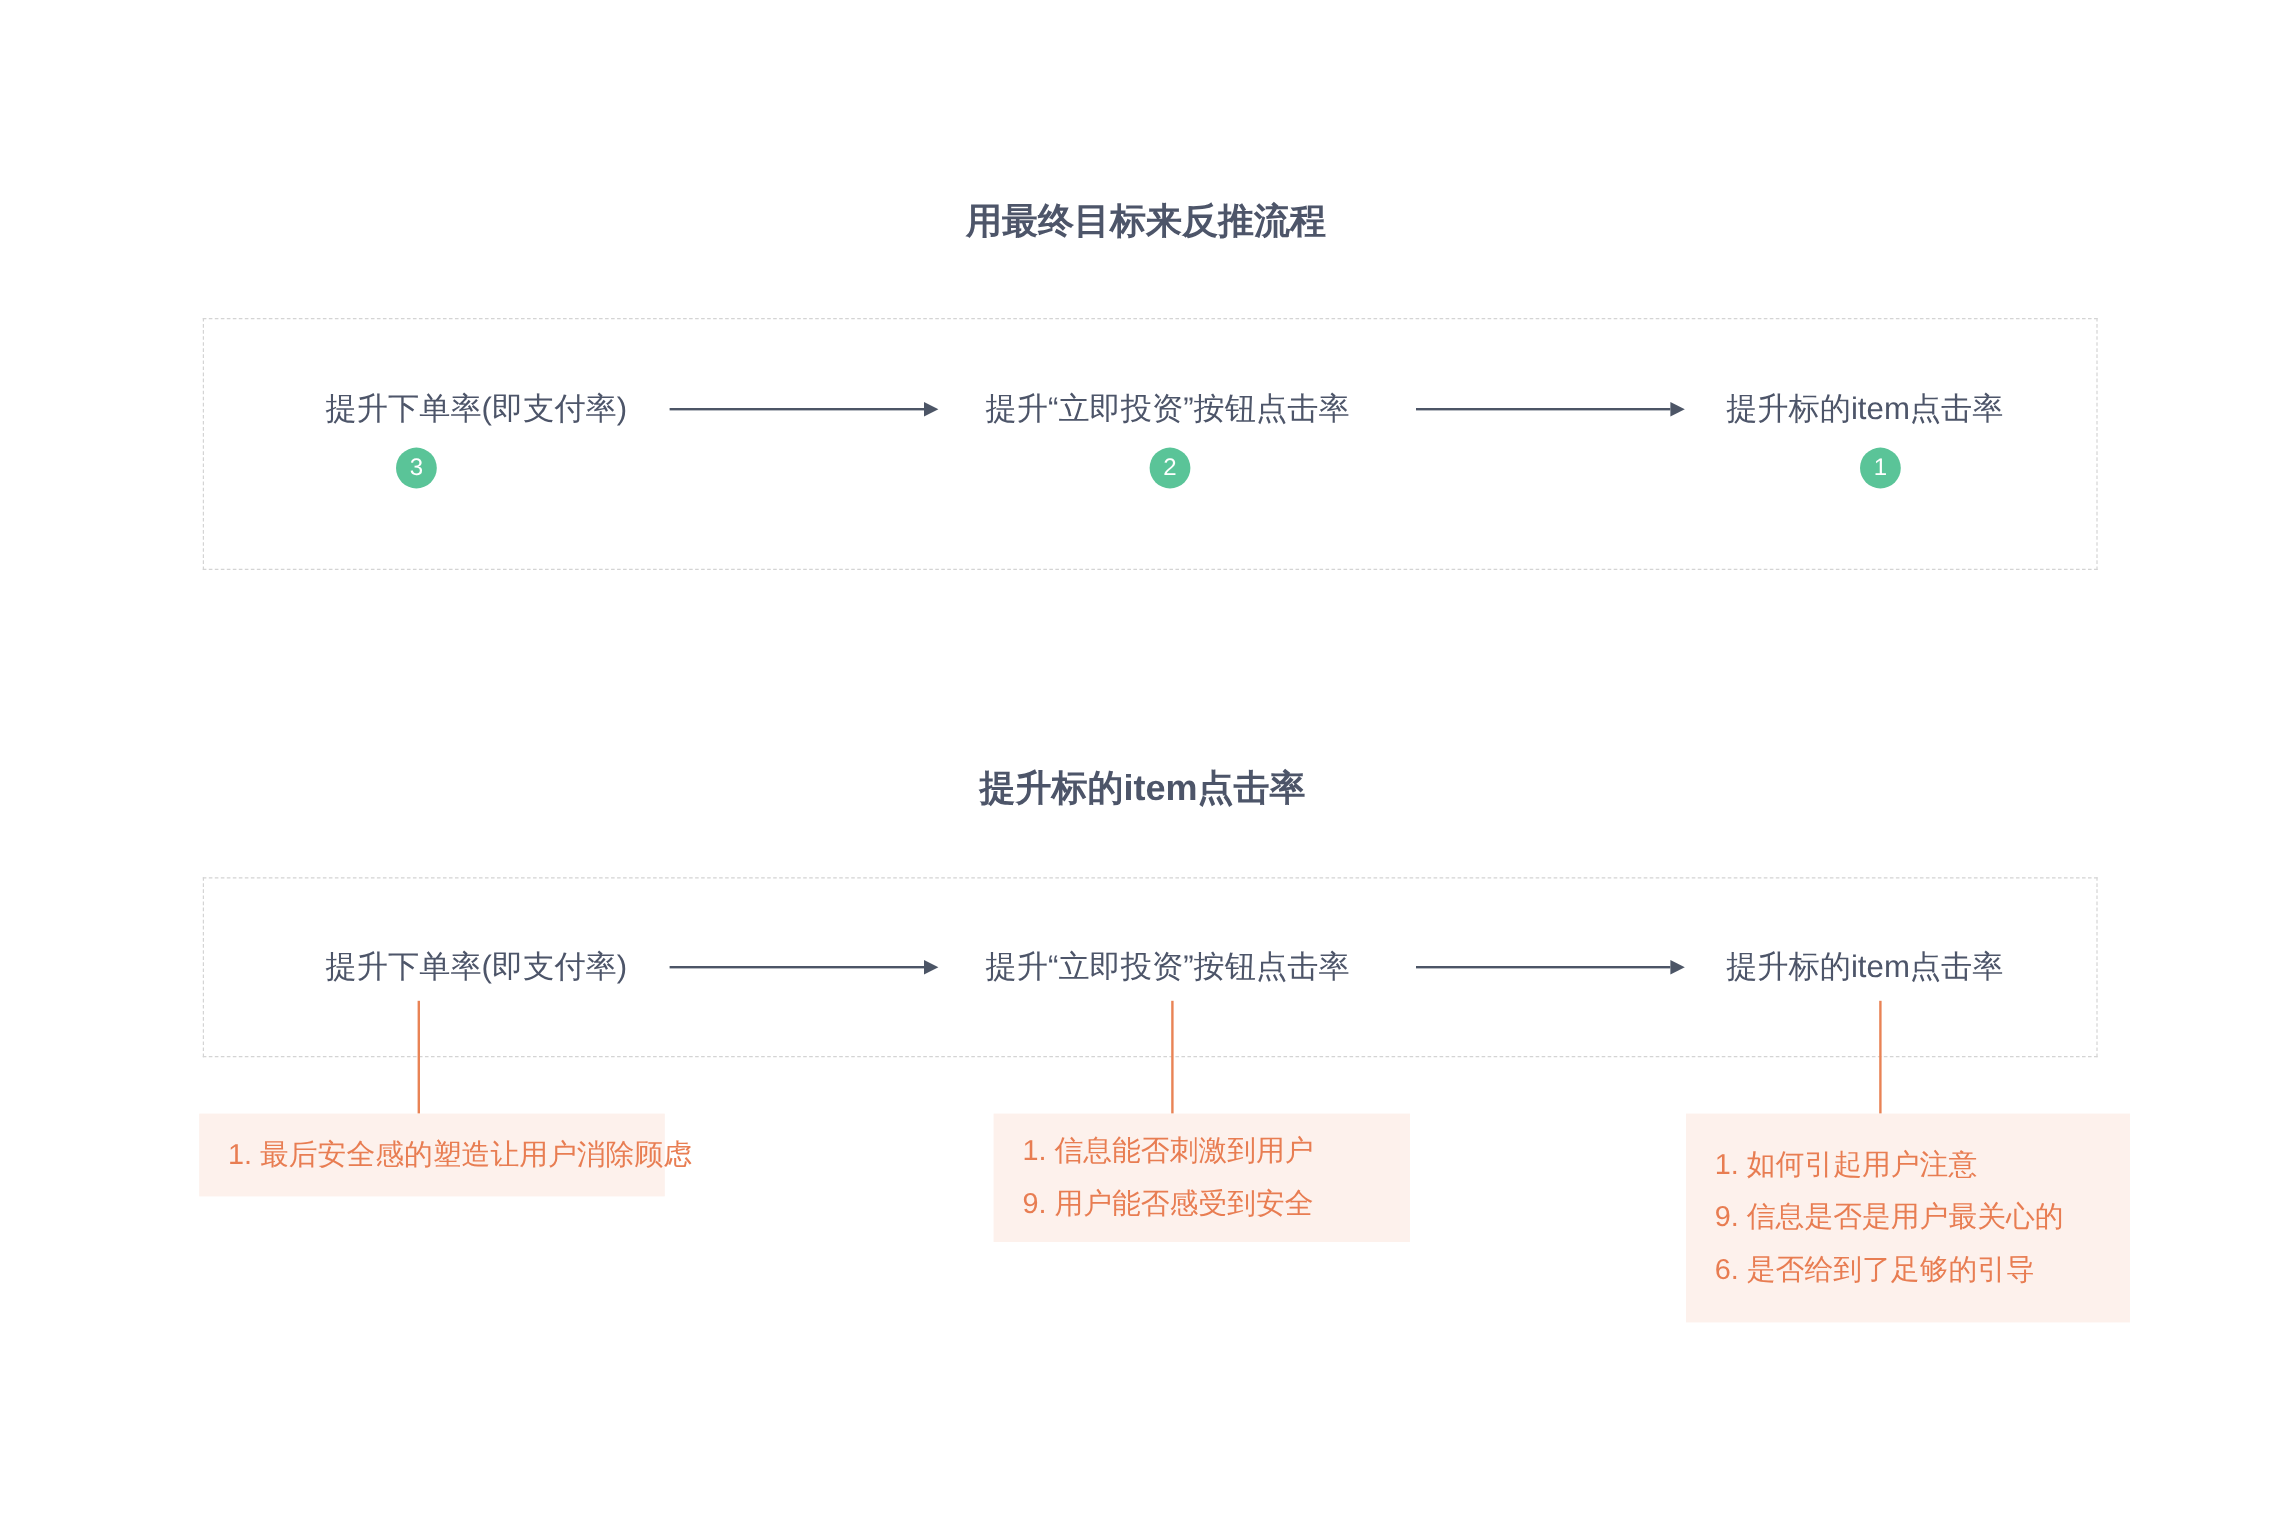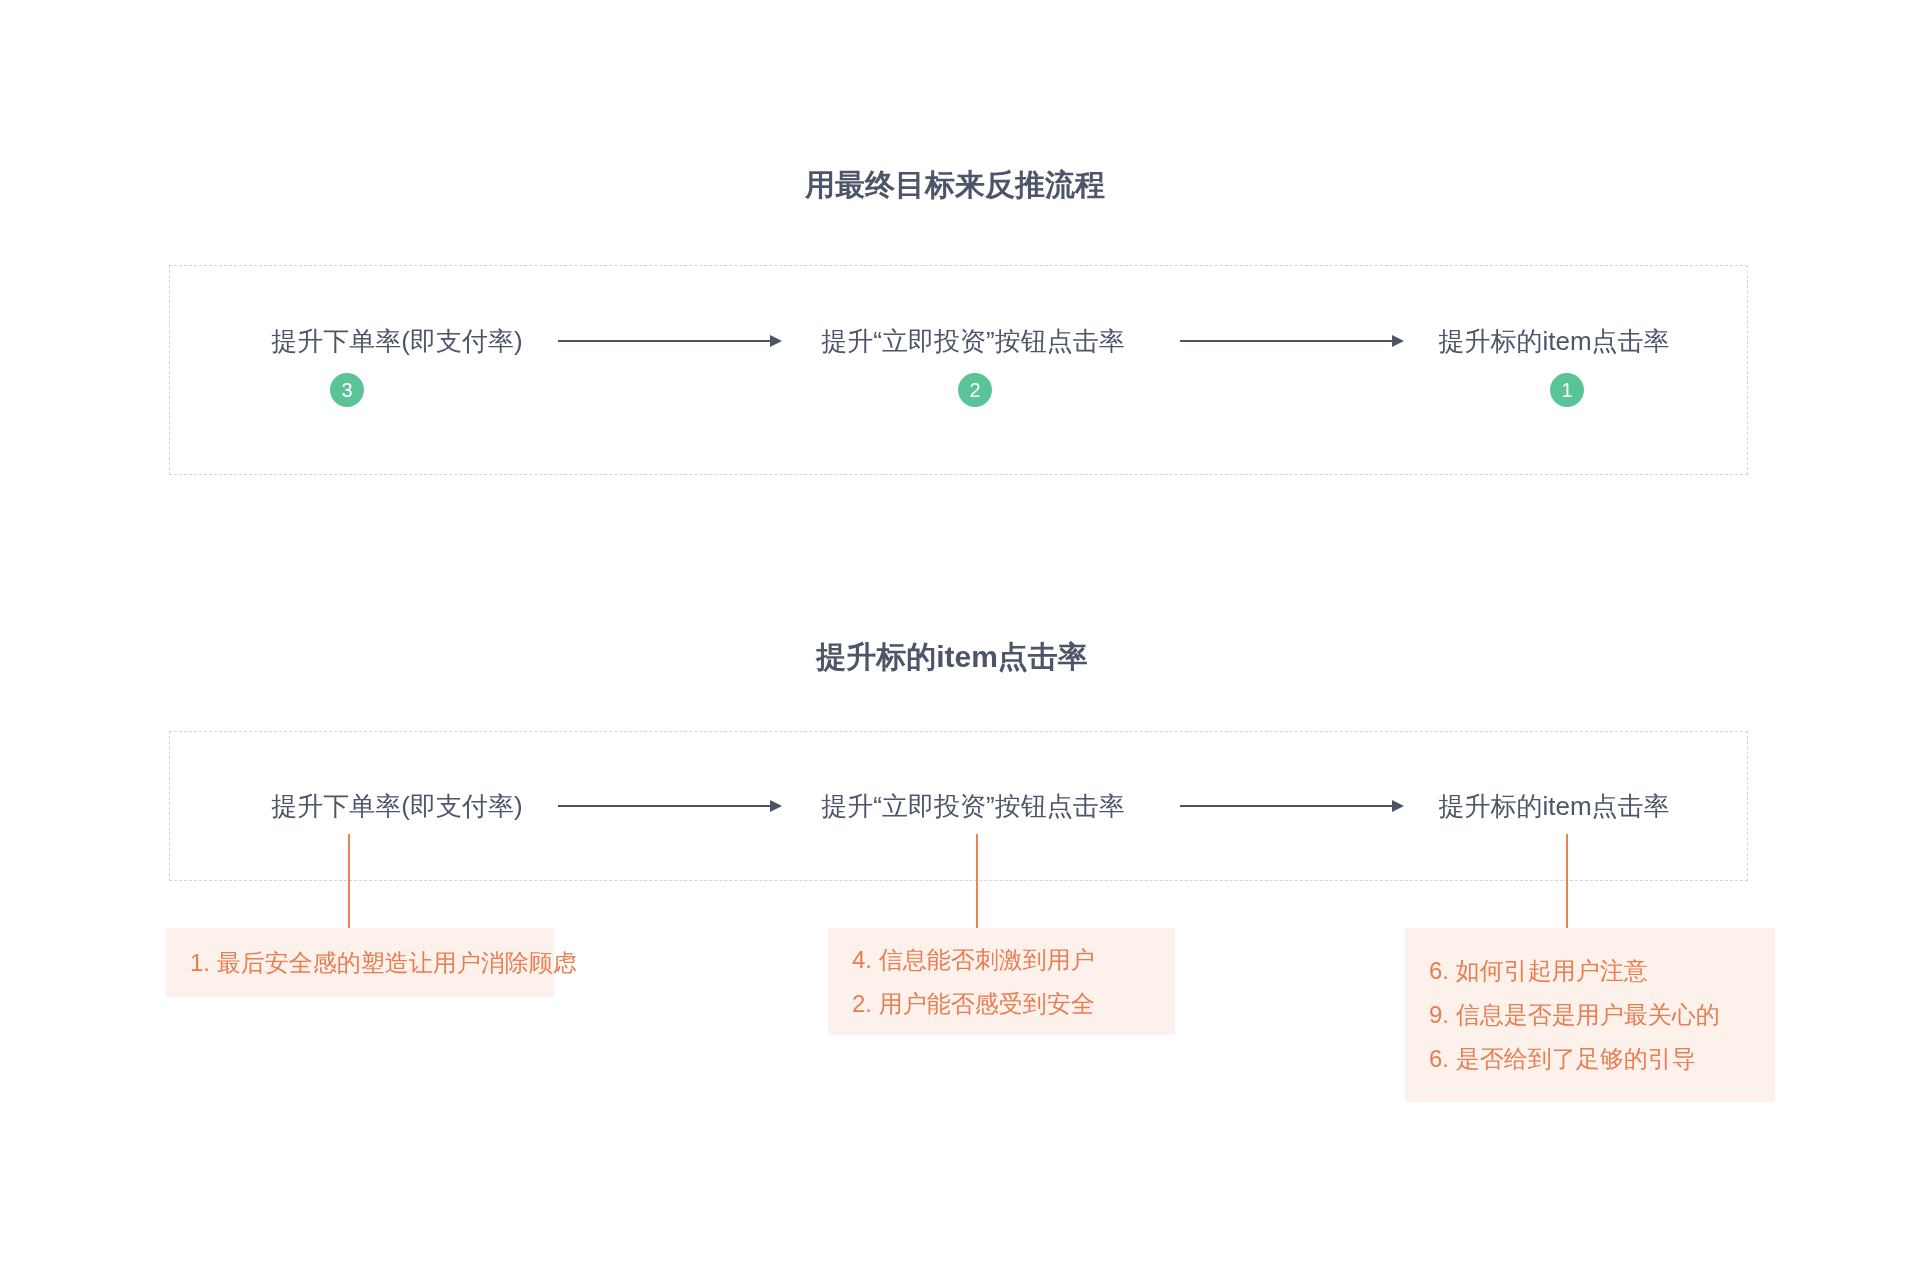--- a/index.html
+++ b/index.html
@@ -106,23 +106,23 @@
 
   <div class="abs drop-line" style="left:348px; top:834px; height:94px;"></div>
   <div class="abs drop-line" style="left:976px; top:834px; height:94px;"></div>
   <div class="abs drop-line" style="left:1566px; top:834px; height:94px;"></div>
 
   <div class="abs note-box" style="left:166px; top:928px; width:388px; height:69px;">
     <div class="note-line">1. 最后安全感的塑造让用户消除顾虑</div>
   </div>
 
   <div class="abs note-box" style="left:828px; top:928px; width:347px; height:107px;">
-    <div class="note-line">4. 信息能否刺激到用户</div>
-    <div class="note-line">2. 用户能否感受到安全</div>
+    <div class="note-line">1. 信息能否刺激到用户</div>
+    <div class="note-line">9. 用户能否感受到安全</div>
   </div>
 
   <div class="abs note-box" style="left:1405px; top:928px; width:370px; height:174px;">
-    <div class="note-line">6. 如何引起用户注意</div>
+    <div class="note-line">1. 如何引起用户注意</div>
     <div class="note-line">9. 信息是否是用户最关心的</div>
     <div class="note-line">6. 是否给到了足够的引导</div>
   </div>
 
 </div>
 
 </body></html>

